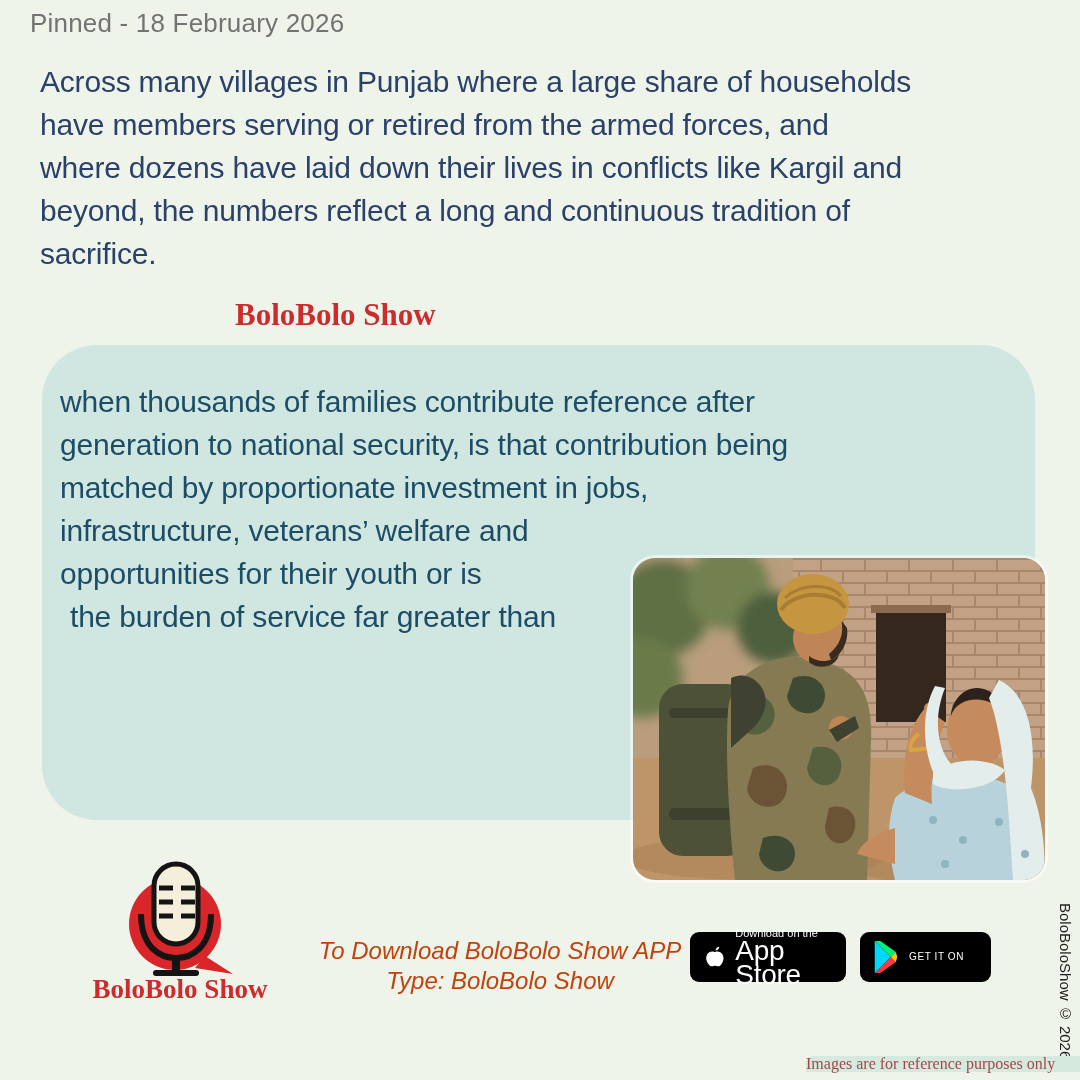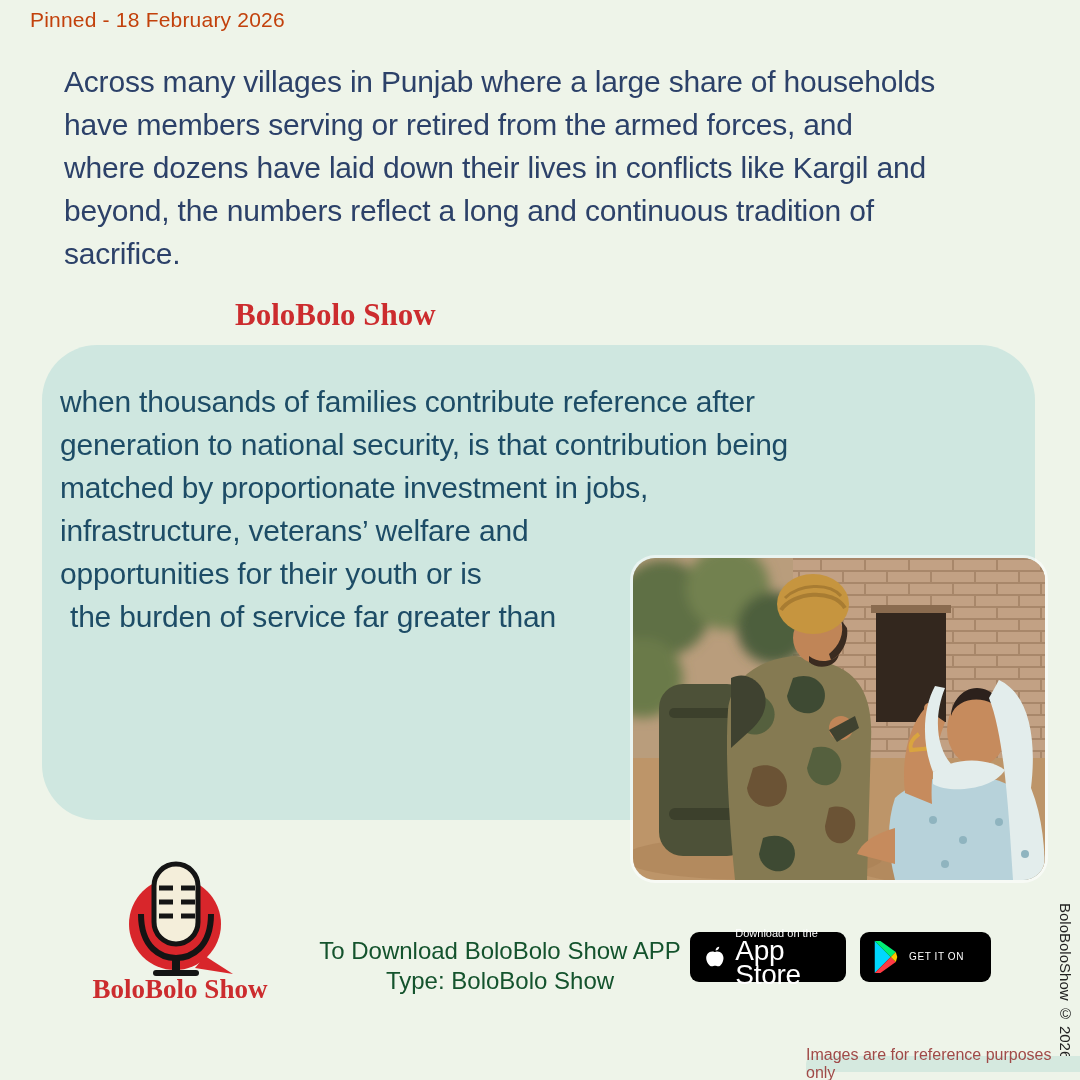--- a/index.html
+++ b/index.html
@@ -1,63 +1,63 @@
 <!DOCTYPE html>
 <html><head>
 <meta charset="utf-8">
 <style>
   html,body{margin:0;padding:0;}
   body{width:1080px;height:1080px;overflow:hidden;font-family:"Liberation Sans",sans-serif;}
   .canvas{position:relative;width:1080px;height:1080px;background:#eef4e9;}
 
-  .pinned{position:absolute;left:30px;top:8px;font-size:21px;color:#c2410c;letter-spacing:.2px;}
+  .pinned{position:absolute;left:30px;top:8px;font-size:26px;color:#737373;letter-spacing:.2px;}
 
   .intro{position:absolute;left:40px;top:60px;width:1000px;color:#2c4169;
-         font-size:30px;line-height:43px;letter-spacing:-0.2px;margin-left:24px;}
+         font-size:30px;line-height:43px;letter-spacing:-0.2px;}
 
   .brand-inline{position:absolute;left:235px;top:297px;color:#cc2c2e;
                 font-family:"Liberation Serif",serif;font-weight:bold;font-size:31px;}
 
   .teal-box{position:absolute;left:42px;top:345px;width:993px;height:475px;
             background:#cfe7e0;border-radius:55px;}
   .teal-box .qline{position:relative;left:18px;color:#1d4c66;font-size:30px;
                    line-height:43px;letter-spacing:-0.2px;}
   .teal-box .qtext{padding-top:35px;}
   .teal-box .indent{left:28px;}
 
   .photo{position:absolute;left:633px;top:558px;width:412px;height:322px;
          border-radius:22px;overflow:hidden;box-shadow:0 0 0 3px rgba(255,255,255,.55);}
   .photo svg{display:block;}
 
   .logo{position:absolute;left:85px;top:858px;width:190px;text-align:center;}
   .logo-label{margin-top:-6px;color:#cc2c2e;font-family:"Liberation Serif",serif;
               font-weight:bold;font-size:27px;}
 
   .download{position:absolute;left:300px;top:936px;width:400px;text-align:center;
-            color:#14532d;font-size:24px;line-height:30px;}
+            color:#c2410c;font-size:24px;line-height:30px;font-style:italic;}
 
   .badge{position:absolute;top:932px;height:50px;background:#000;border-radius:9px;
          display:flex;align-items:center;color:#fff;text-decoration:none;
          padding:0 12px;box-sizing:border-box;gap:9px;}
   .badge.appstore{left:690px;width:156px;}
   .badge.gplay{left:860px;width:131px;}
   .badge .stack{display:flex;flex-direction:column;justify-content:center;}
   .badge .small{font-size:11px;line-height:12px;}
   .badge .small.caps{font-size:10px;letter-spacing:.6px;}
   .badge .big{font-size:28px;line-height:24px;font-weight:normal;letter-spacing:-.3px;}
 
   .advocacy{position:absolute;left:25px;top:1002px;width:1030px;text-align:center;
             color:#17211a;font-weight:bold;font-size:21px;line-height:27px;}
 
   .copyright{position:absolute;right:6px;top:903px;height:165px;color:#222;
              font-size:15px;writing-mode:vertical-rl;}
 
   .images-note-strip{position:absolute;left:806px;top:1056px;width:274px;height:16px;
                      background:#d5e9df;border-top-left-radius:8px;
-                     display:flex;align-items:center;justify-content:flex-start;}
+                     display:flex;align-items:center;justify-content:flex-start;font-family:Liberation Serif, serif;}
   .images-note-strip span{color:#a04a48;font-size:16px;}
 </style>
 </head>
 <body>
 
 <div class="canvas">
 
   <div class="pinned">Pinned - 18 February 2026</div>
 
   <div class="intro">

